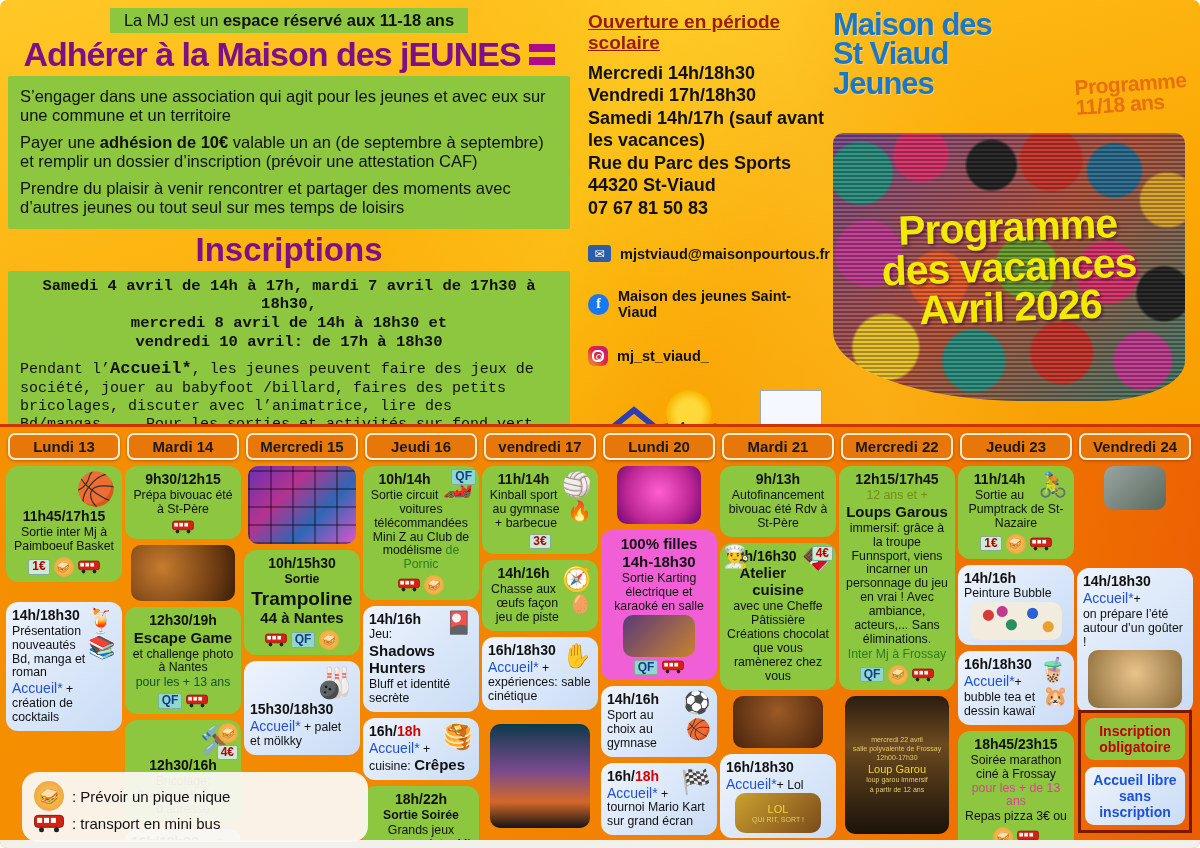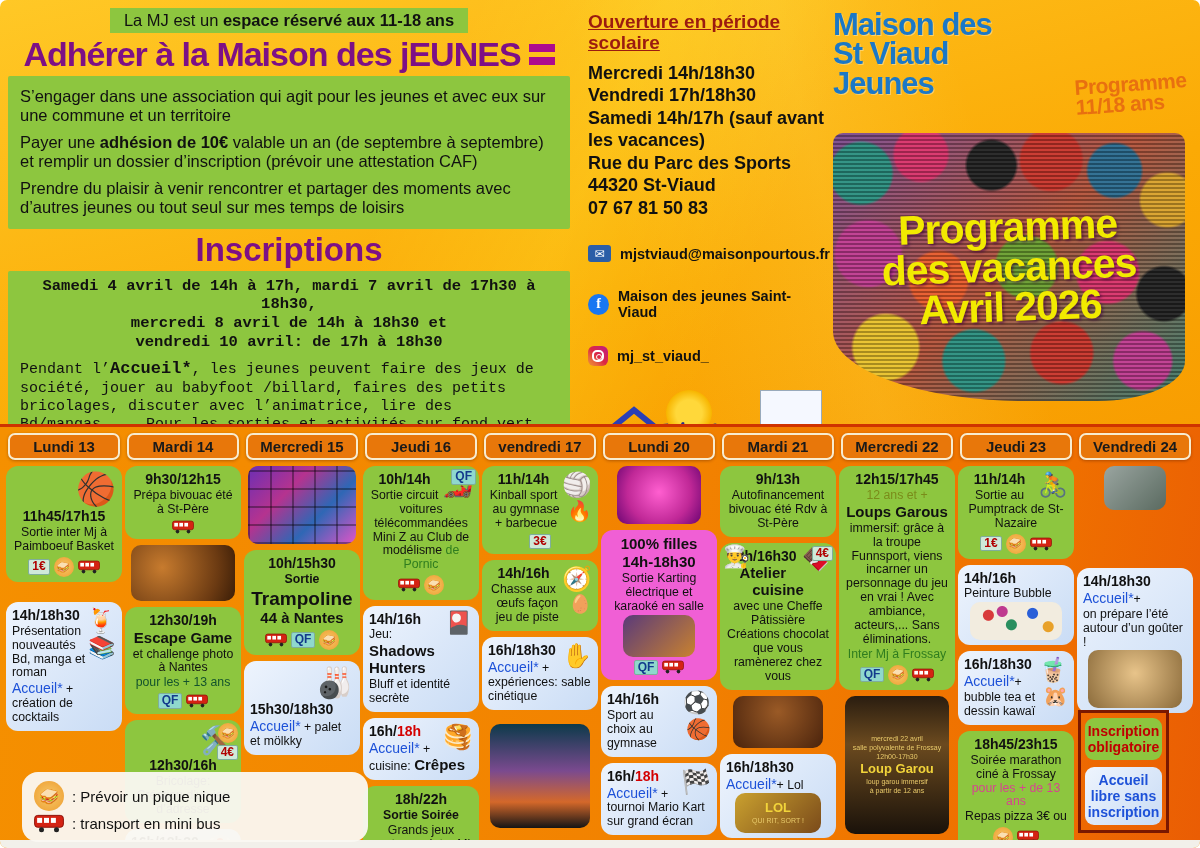--- a/index.html
+++ b/index.html
@@ -121,26 +121,26 @@
   .ph-night{background:linear-gradient(180deg,#0c3a4a 0%,#7a4a8f 45%,#d4682a 75%,#151515 100%);}
   .ph-kart{background:radial-gradient(circle at 50% 45%,#ff5fd0,#c02897 60%,#6a0572);}
   .ph-karaoke{background:linear-gradient(135deg,#5a3a7a,#c9822f);}
   .ph-choco{background:radial-gradient(circle at 50% 30%,#9a5a26,#4a230c);}
   .ph-lol{background:linear-gradient(135deg,#caa12f,#7a4a1a);}
   .ph-loup{background:linear-gradient(180deg,#2a1d10,#6b4a1f 35%,#1a120a);}
   .ph-pump{background:linear-gradient(135deg,#9aa5a0,#5a6a60);}
   .ph-bubble{background:#f2ecdf;background-image:radial-gradient(circle 6px at 20% 35%,#d83a3a 0 5px,transparent 6px),radial-gradient(circle 6px at 45% 60%,#2a8f5f 0 5px,transparent 6px),radial-gradient(circle 6px at 68% 30%,#2a5fd8 0 5px,transparent 6px),radial-gradient(circle 6px at 85% 65%,#e8a12a 0 5px,transparent 6px),radial-gradient(circle 6px at 35% 25%,#bf3a8f 0 5px,transparent 6px);}
   .ph-gouter{background:radial-gradient(circle at 50% 40%,#e8c48a,#8a6a3a);}
   .ph-caption{position:absolute;inset:0;display:flex;flex-direction:column;align-items:center;justify-content:center;gap:1px;color:#e8c96a;font-size:7px;line-height:1.15;padding:2px;}
-  .ph-caption .cap-title{color:#f2d43a;font-weight:bold;font-size:13px;}
+  .ph-caption .cap-title{color:#f2d43a;font-weight:normal;font-size:11px;}
   
   .legend{position:absolute;left:22px;top:772px;width:322px;background:rgba(250,248,242,.95);border-radius:16px;padding:6px 12px;z-index:5;}
   .legend .row{display:flex;align-items:center;gap:8px;font-size:15px;color:#111;margin:3px 0;}
   .legend .ic-picnic{width:30px;height:30px;font-size:16px;}
-  .footer-box{position:absolute;left:1078px;top:710px;width:91px;border:3px solid #7a1800;padding:5px 4px;box-sizing:border-box;display:flex;flex-direction:column;gap:7px;z-index:5;}
+  .footer-box{position:absolute;left:1078px;top:710px;width:114px;border:3px solid #7a1800;padding:5px 4px;box-sizing:border-box;display:flex;flex-direction:column;gap:7px;z-index:5;}
   .fb-green{background:#8dc63f;border-radius:9px;color:#c00000;font-weight:bold;font-size:14px;text-align:center;padding:5px 2px;line-height:1.15;}
   .fb-blue{background:linear-gradient(135deg,#eef4fd,#c9dcf5);border-radius:9px;color:#1d51d8;font-weight:bold;font-size:14px;text-align:center;padding:5px 2px;line-height:1.15;}
   .bottom-strip{position:absolute;left:0;top:840px;width:1200px;height:8px;background:#f2f0ea;}
 </style>
 </head>
 <body>
 
 <div class="page">
 
   <div class="top">

